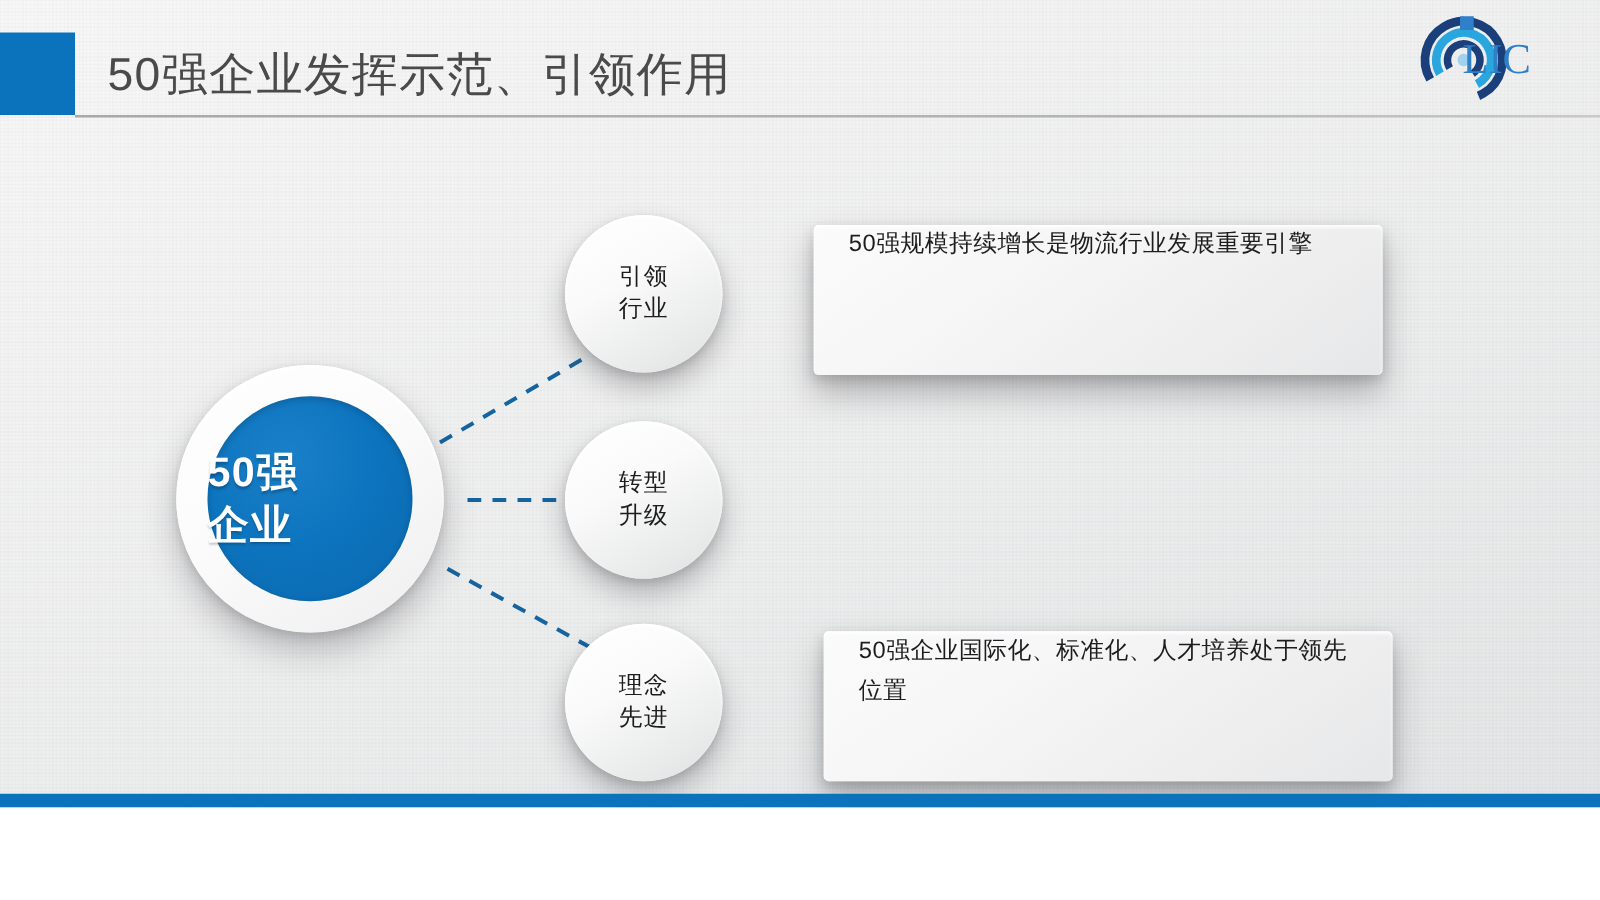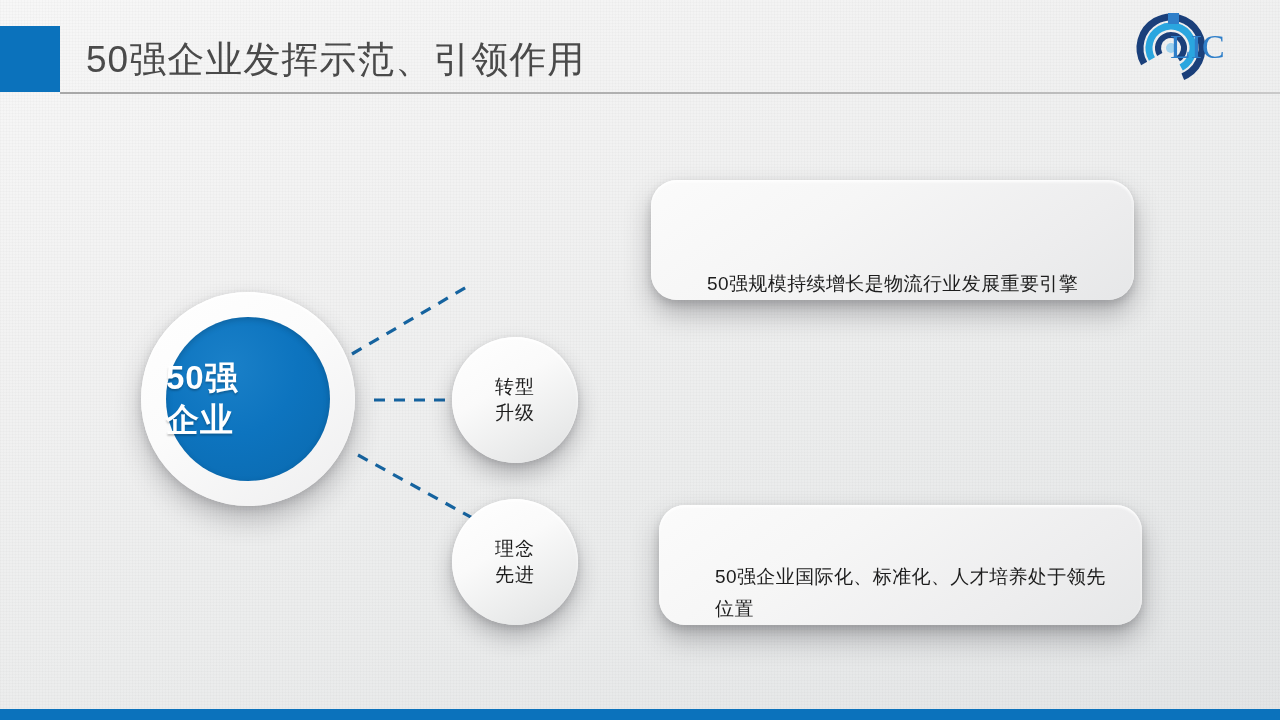--- a/index.html
+++ b/index.html
@@ -10,21 +10,21 @@
     overflow: hidden;
   }
   body {
     font-family: "Liberation Sans", "DejaVu Sans", sans-serif;
     background: #ffffff;
   }
 
   .slide {
     position: relative;
     width: 1280px;
-    height: 720px;
+    height: 646px;
     background:
       linear-gradient(160deg, #f7f7f7 0%, #f2f2f2 30%, #eceded 60%, #e3e5e6 100%);
     overflow: hidden;
   }
 
   
   .slide::before {
     content: "";
     position: absolute;
     inset: 0;
@@ -172,30 +172,29 @@
     letter-spacing: 1px;
   }
   .node-1 { left: 452px; top: 172px; }
   .node-2 { left: 452px; top: 337px; }
   .node-3 { left: 452px; top: 499px; }
 
   
   .box {
     position: absolute;
     width: 455px;
-    border-radius: 26px;
+    border-radius: 4px;
     background: linear-gradient(145deg, #fbfbfb 0%, #f6f6f6 35%, #ededee 75%, #e6e7e8 100%);
     box-shadow:
       0 14px 26px rgba(60,60,65,0.34),
       0 4px 9px rgba(60,60,65,0.20),
       inset 0 2px 3px rgba(255,255,255,0.95);
     display: flex;
-    align-items: flex-end;
+    align-items: flex-start;
     z-index: 4;
-    padding-left: 28px;
   }
   .box-text {
     padding: 0 28px;
     font-size: 19px;
     line-height: 32px;
     color: #1d1d1d;
     letter-spacing: 0.4px;
   }
   .box-1 { left: 651px; top: 180px; height: 120px; }
   .box-2 { left: 651px; top: 344px; height: 118px; }
@@ -236,20 +235,24 @@
 
   <div class="diagram">
 
     <div class="hub">
       <div class="hub-inner">
         <span class="hub-line">50强</span>
         <span class="hub-line">企业</span>
       </div>
     </div>
 
+    <div class="node node-1">
+      <span class="node-line">引领</span>
+      <span class="node-line">行业</span>
+    </div>
 
     <div class="node node-2">
       <span class="node-line">转型</span>
       <span class="node-line">升级</span>
     </div>
 
     <div class="node node-3">
       <span class="node-line">理念</span>
       <span class="node-line">先进</span>
     </div>

